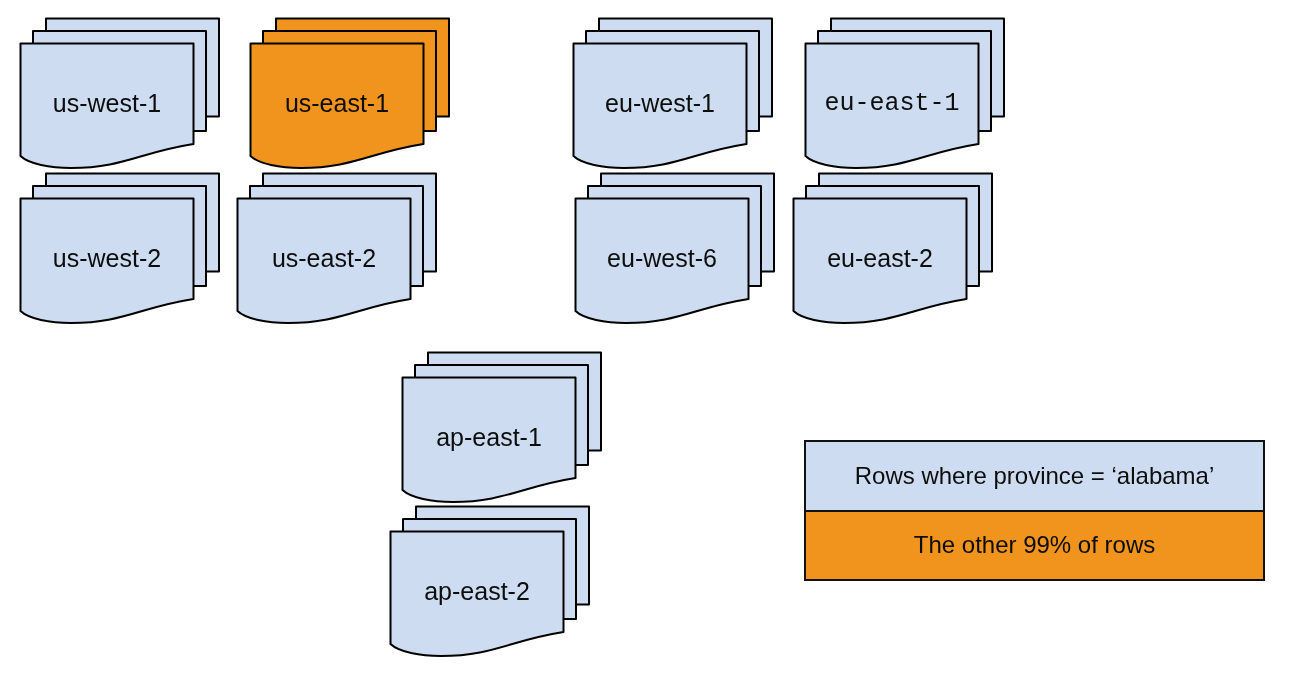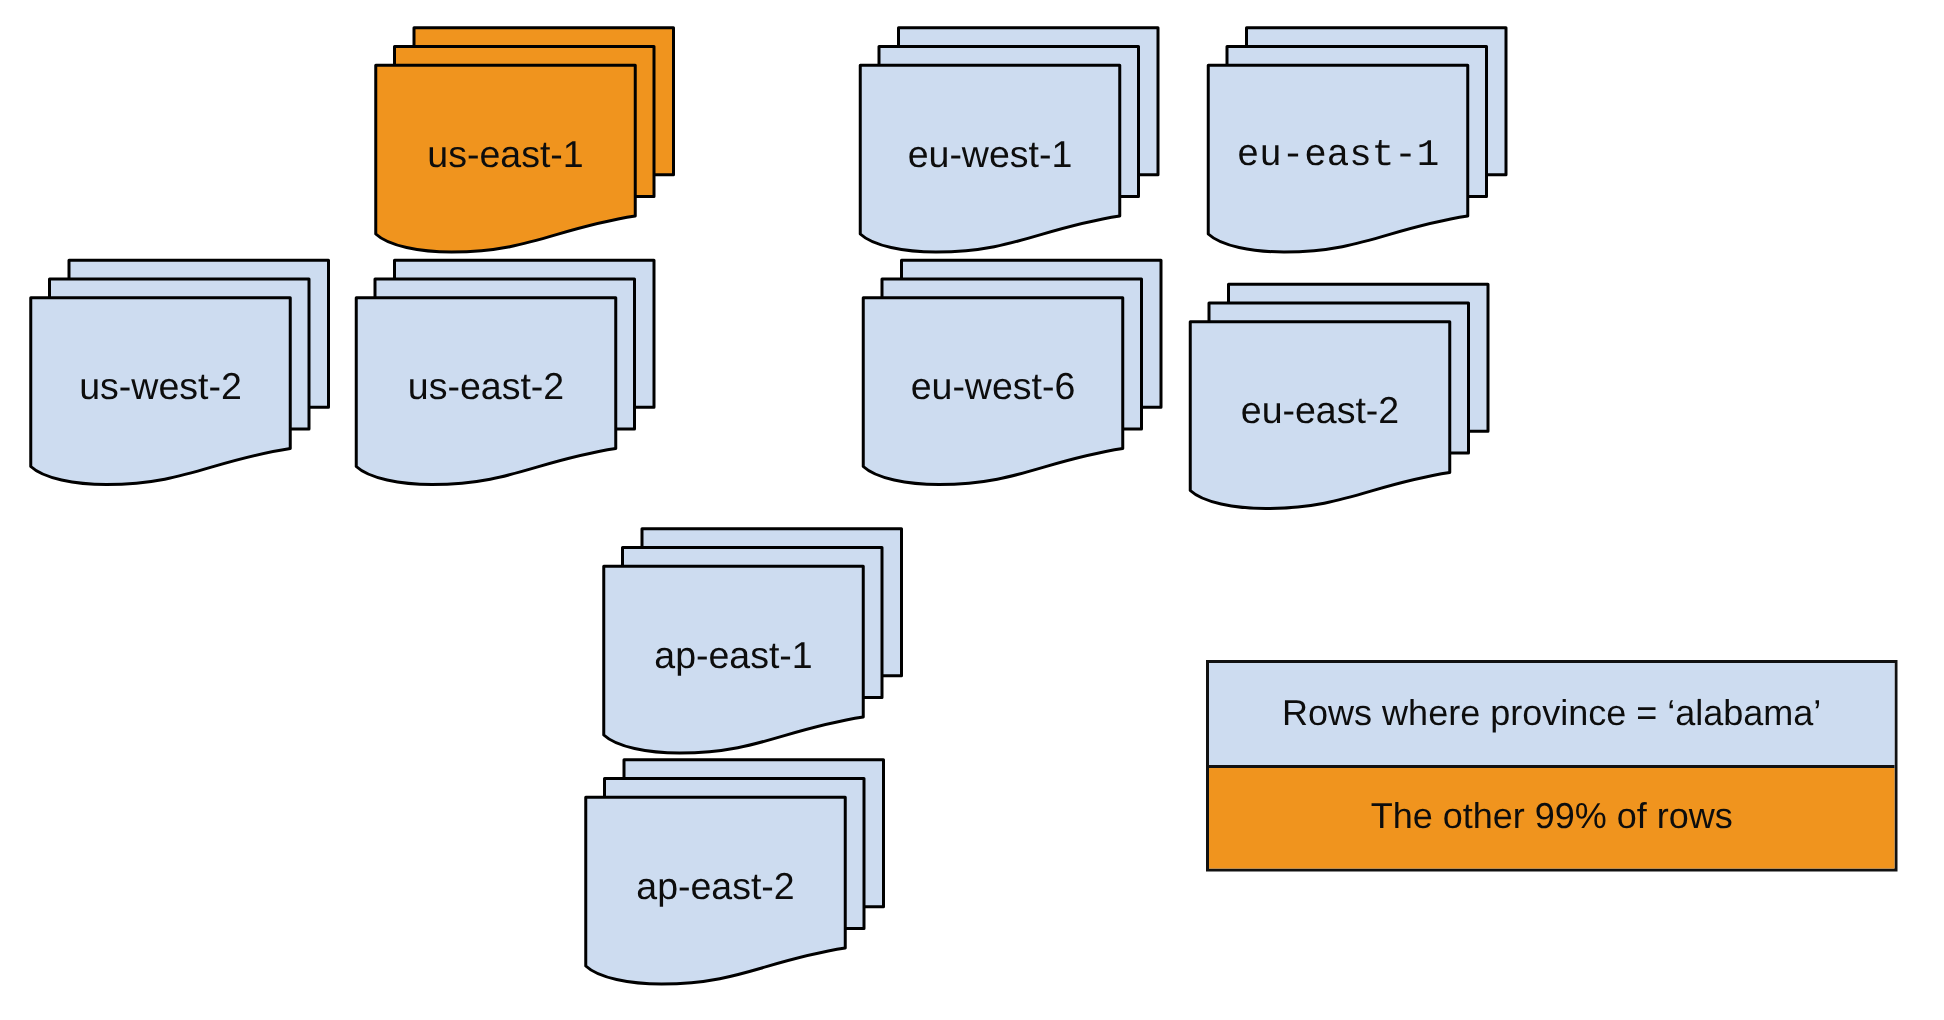--- a/index.html
+++ b/index.html
@@ -48,21 +48,21 @@
     pointer-events: none;
   }
   
   .s0 { left: 19px;  top: 17px; }
   .s1 { left: 249px; top: 17px; }
   .s2 { left: 572px; top: 17px; }
   .s3 { left: 804px; top: 17px; font-family: Liberation Mono, monospace; }
   .s4 { left: 19px;  top: 172px; }
   .s5 { left: 236px; top: 172px; text-align: right; }
   .s6 { left: 574px; top: 172px; }
-  .s7 { left: 792px; top: 172px; margin-top: 16px; }
+  .s7 { left: 792px; top: 172px; }
   .s8 { left: 401px; top: 351px; }
   .s9 { left: 389px; top: 505px; text-align: right; }
 
   .legend {
     position: absolute;
     left: 804px;
     top: 440px;
     width: 461px;
     height: 141px;
     box-sizing: border-box;
@@ -102,20 +102,26 @@
         <rect x="27" y="1.5" width="173" height="98"></rect>
         <rect x="14" y="14" width="173" height="100"></rect>
         <path d="M 1.5,26.5 L 174.5,26.5 L 174.5,127
                  C 122,135 104,151 52,151
                  C 31,151 10,147 1.5,139
                  L 1.5,26.5 Z"></path>
       </g>
     </defs>
   </svg>
 
+  <div class="stack s0">
+    <svg viewBox="0 0 202 153">
+        <use href="#docstack"></use>
+      </svg>
+    <div class="stack-label">us-west-1</div>
+  </div>
 
   <div class="stack s1 highlight">
     <svg viewBox="0 0 202 153">
         <use href="#docstack"></use>
       </svg>
     <div class="stack-label">us-east-1</div>
   </div>
 
   <div class="stack s2">
     <svg viewBox="0 0 202 153">

